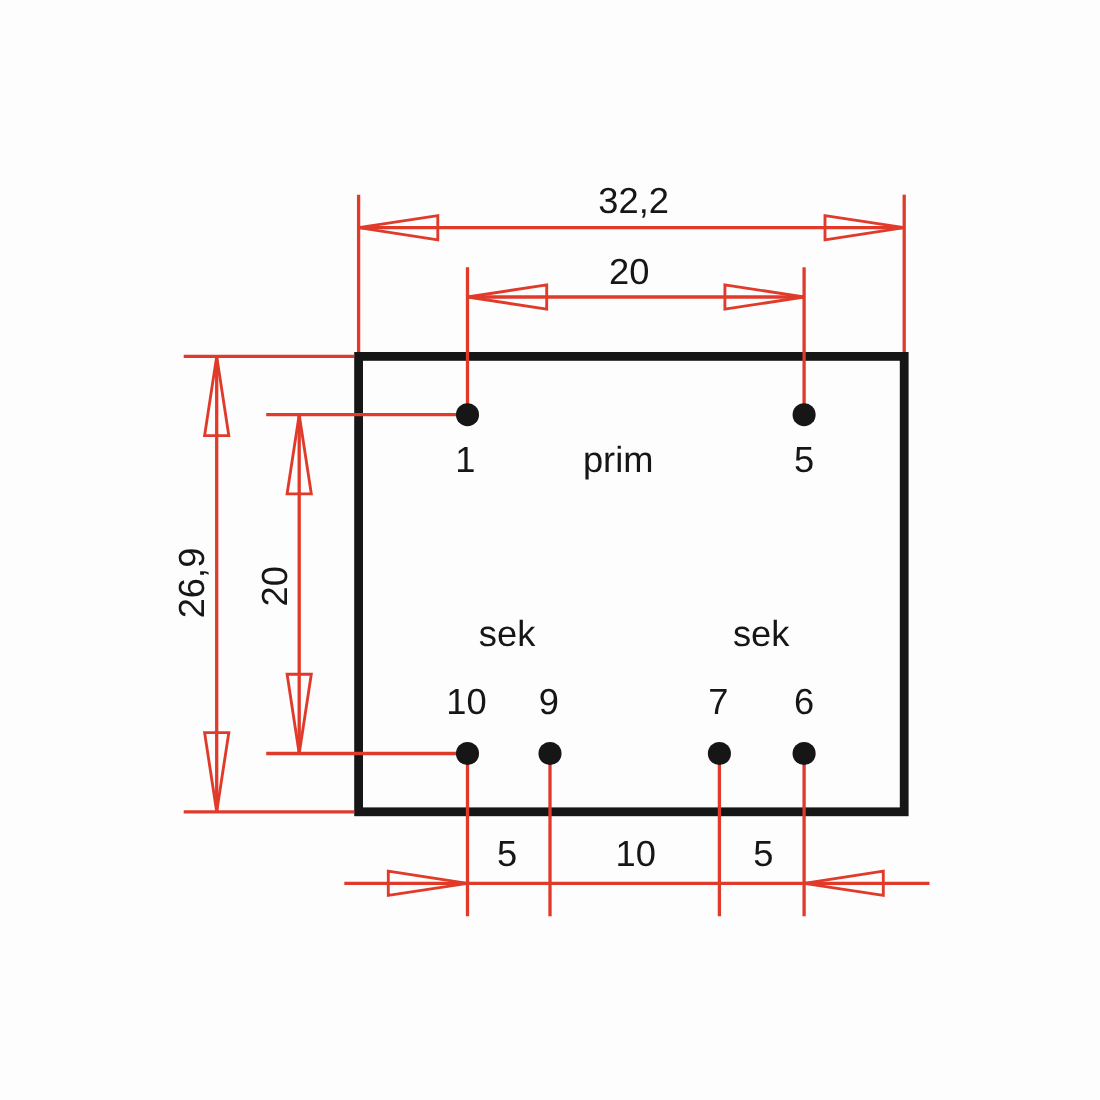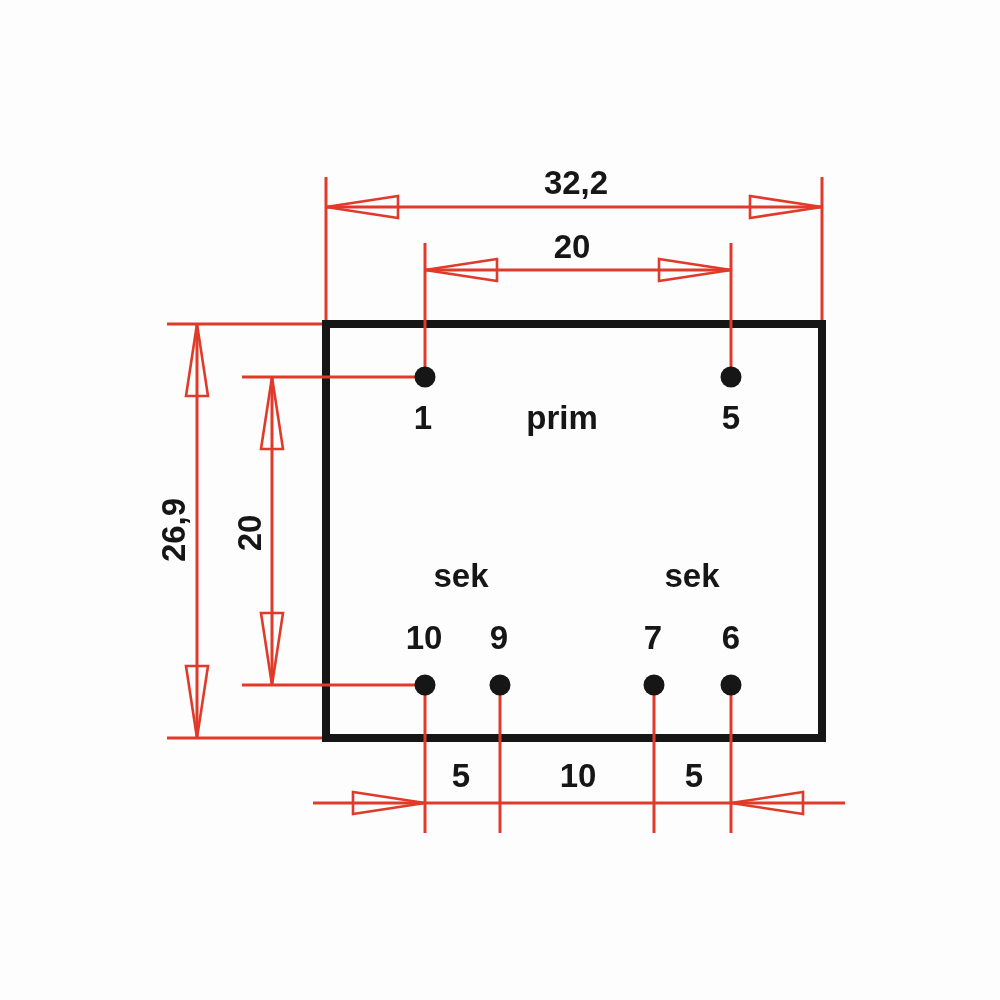--- a/index.html
+++ b/index.html
@@ -13,21 +13,20 @@
     width: 1000px;
     height: 1000px;
     background: var(--bg);
     overflow: hidden;
   }
   .stage {
     width: 1000px;
     height: 882px;
     position: relative;
     background: var(--bg);
-    font-weight: bold;
   }
   svg text {
     font-family: "Liberation Sans", sans-serif;
     font-size: 33px;
     fill: var(--black);
     text-anchor: middle;
   }
   .body-outline {
     fill: none;
     stroke: var(--black);

